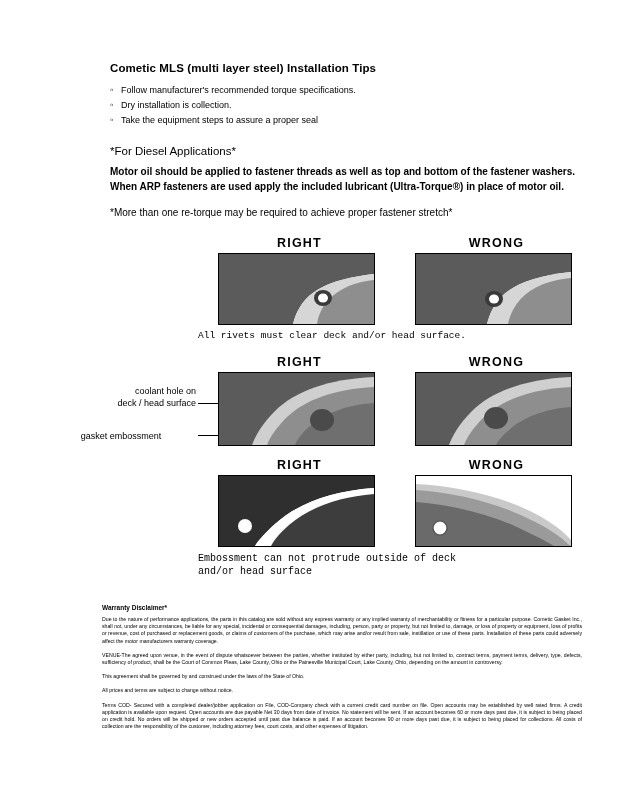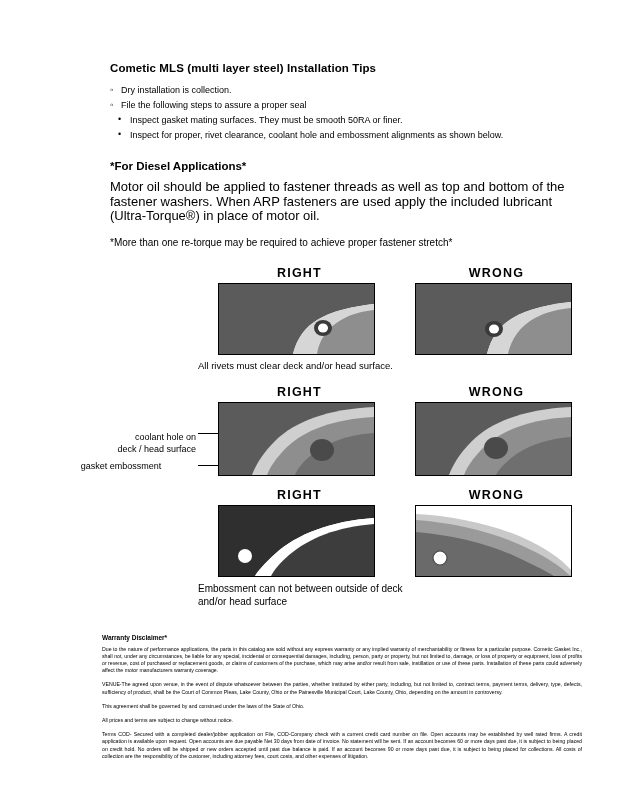--- a/index.html
+++ b/index.html
@@ -61,28 +61,29 @@
   }
   .subbullets > li::before {
     content: "\2022";
     position: absolute;
     left: 0;
     top: -1px;
     font-size: 9px;
   }
   h2.diesel {
     font-size: 11.5px;
-    font-weight: bold;
+    font-weight: normal;
     margin: 17px 0 8px 70px;
   }
   p.para {
     margin: 0 0 0 70px;
-    font-size: 13px;
+    font-size: 10px;
     line-height: 14.5px;
     max-width: 470px;
+    font-weight: bold;
   }
   p.para + p.para {
     margin-top: 13px;
   }
   p.note {
     margin: 13px 0 0 70px;
     font-size: 10px;
   }
 
   
@@ -113,32 +114,33 @@
     background: #ffffff;
     overflow: hidden;
     position: relative;
   }
   .figbox.tall {
     height: 72px;
   }
   .figcaption {
     font-size: 9.5px;
     margin: 5px 0 0 0;
+    font-family: Liberation Mono, monospace;
   }
   .figcaption.big {
     font-size: 10px;
     line-height: 13px;
   }
   svg { display: block; }
 
   
   .callouts {
     position: absolute;
     left: -152px;
-    top: 46px;
+    top: 30px;
     width: 150px;
     text-align: right;
     font-size: 9px;
     line-height: 12px;
   }
   .callout2 {
     position: absolute;
     left: -152px;
     top: 76px;
     width: 150px;
@@ -177,26 +179,23 @@
   }
 </style>
 </head>
 <body>
 
 <div class="page">
 
   <h1 class="title">Cometic MLS (multi layer steel) Installation Tips</h1>
 
   <ul class="bullets">
+    <li>Follow manufacturer's recommended torque specifications.</li>
     <li>Dry installation is collection.</li>
-    <li>File the following steps to assure a proper seal</li>
-  </ul>
-  <ul class="subbullets" style="margin-left:70px;">
-    <li>Inspect gasket mating surfaces.  They must be smooth 50RA or finer.</li>
-    <li>Inspect for proper, rivet clearance, coolant hole and embossment alignments as shown below.</li>
+    <li>Take the equipment steps to assure a proper seal</li>
   </ul>
 
   <h2 class="diesel">*For Diesel Applications*</h2>
   <p class="para">Motor oil should be applied to fastener threads as well as top and bottom of the fastener washers. When ARP fasteners are used apply the included lubricant (Ultra-Torque®) in place of motor oil.</p>
   <p class="note">*More than one re-torque may be required to achieve proper fastener stretch*</p>
 
   <div class="figures">
     <div class="figrow">
       <div class="figcol">
         <div class="figlabel">RIGHT</div>
@@ -290,21 +289,21 @@
             <rect x="0" y="0" width="155" height="70" fill="#ffffff"></rect>
             <path d="M0,8 C40,10 84,20 116,36 C136,46 148,56 155,64 L155,70 L0,70 Z" fill="#c9c9c9"></path>
             <path d="M0,14 C40,17 82,27 113,43 C132,52 144,60 152,68 L155,70 L0,70 Z" fill="#9a9a9a"></path>
             <path d="M0,26 C36,29 74,38 103,52 C120,60 132,66 138,70 L0,70 Z" fill="#6a6a6a"></path>
             <circle cx="24" cy="52" r="7" fill="#ffffff" stroke="#4a4a4a" stroke-width="1.2"></circle>
           </svg>
         </div>
       </div>
     </div>
     <div class="figcaption big">
-      <span>Embossment can not between outside of deck</span><br>
+      <span>Embossment can not protrude outside of deck</span><br>
       <span>and/or head surface</span>
     </div>
   </div>
 
   <div class="warranty">
     <h3>Warranty Disclaimer*</h3>
     <p>Due to the nature of performance applications, the parts in this catalog are sold without any express warranty or any implied warranty of merchantability or fitness for a particular purpose.  Cometic Gasket Inc., shall not, under any circumstances, be liable for any special, incidental or consequential damages, including, person, party or property, but not limited to, damage, or loss of property or equipment, loss of profits or revenue, cost of purchased or replacement goods, or claims of customers of the purchase, which may arise and/or result from sale, instillation or use of these parts.  Installation of these parts could adversely affect the motor manufacturers warranty coverage.</p>
     <p>VENUE-The agreed upon venue, in the event of dispute whatsoever between the parties, whether instituted by either party, including, but not limited to, contract terms, payment terms, delivery, type, defects, sufficiency of product, shall be the Court of Common Pleas, Lake County, Ohio or the Painesville Municipal Court, Lake County, Ohio, depending on the amount in controversy.</p>
     <p>This agreement shall be governed by and construed under the laws of the State of Ohio.</p>
     <p>All prices and terms are subject to change without notice.</p>

